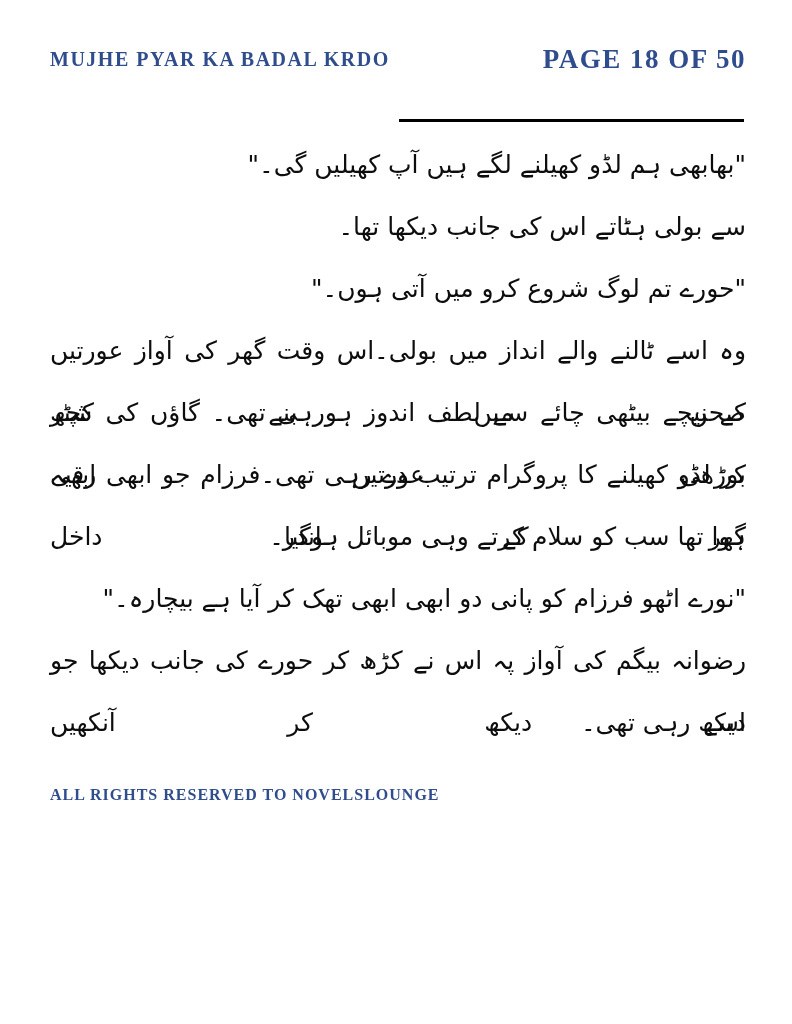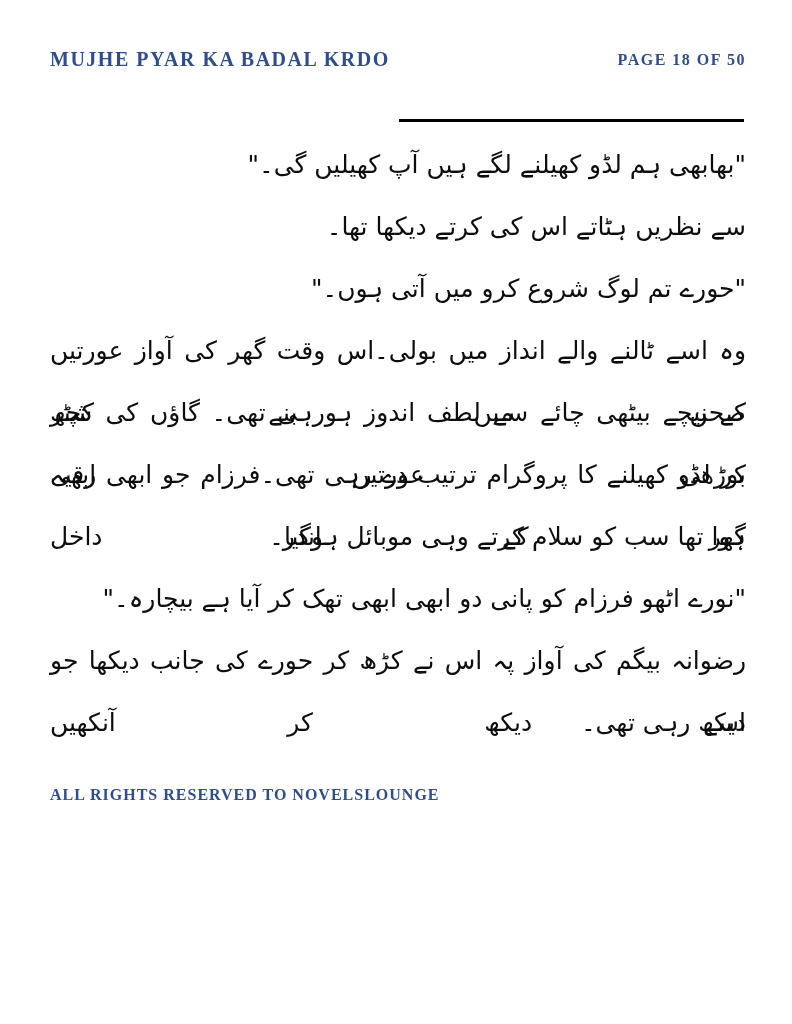--- a/index.html
+++ b/index.html
@@ -22,21 +22,21 @@
   }
   .header .left{display:flex;flex-direction:column;}
   .deco-caps{
     font-family:"Liberation Serif", serif;
     font-weight:700;
     font-size:20px;line-height:27px;
     letter-spacing:1.5px;
     color:var(--navy,#2F4C8C);
     text-transform:uppercase;
   }
-  .header .page-num{font-size:16px;line-height:27px;}
+  .header .page-num{font-size:27px;line-height:27px;}
 
   
   .divider{
     margin-top:46px;
     margin-left:auto;
     margin-right:2px;
     width:345px;height:3px;
     background:var(--divider,#000000);
   }
 
@@ -89,21 +89,21 @@
       <div class="left">
         <div class="deco-caps">MUJHE PYAR KA BADAL KRDO</div>
       </div>
       <div class="deco-caps page-num">PAGE 18 OF 50</div>
     </div>
 
     <div class="divider"></div>
 
     <div class="story" dir="rtl">
       <div class="line end">"بھابھی ہم لڈو کھیلنے لگے ہیں آپ کھیلیں گی۔"</div>
-      <div class="line end">سے نظریں ہٹاتے اس کی کرتے دیکھا تھا۔</div>
+      <div class="line end">سے بولی ہٹاتے اس کی جانب دیکھا تھا۔</div>
       <div class="line end">"حورے تم لوگ شروع کرو میں آتی ہوں۔"</div>
       <div class="line full">وہ اسے ٹالنے والے انداز میں بولی۔اس وقت گھر کی آواز عورتیں صحن میں بنے شٹر</div>
       <div class="line full">کے نیچے بیٹھی چائے سے لطف اندوز ہورہی تھی۔ گاؤں کی کچھ بوڑھی عورتیں رقیہ</div>
       <div class="line full">کر لڈو کھیلنے کا پروگرام ترتیب دے رہی تھی۔فرزام جو ابھی ابھی گھر کے اندر داخل</div>
       <div class="line end">ہوا تھا سب کو سلام کرتے وہی موبائل ہوگیا۔</div>
       <div class="line end">"نورے اٹھو فرزام کو پانی دو ابھی ابھی تھک کر آیا ہے بیچارہ۔"</div>
       <div class="line full">رضوانہ بیگم کی آواز پہ اس نے کڑھ کر حورے کی جانب دیکھا جو اسے دیکھ کر آنکھیں</div>
       <div class="line end">دیکھ رہی تھی۔</div>
     </div>
 

